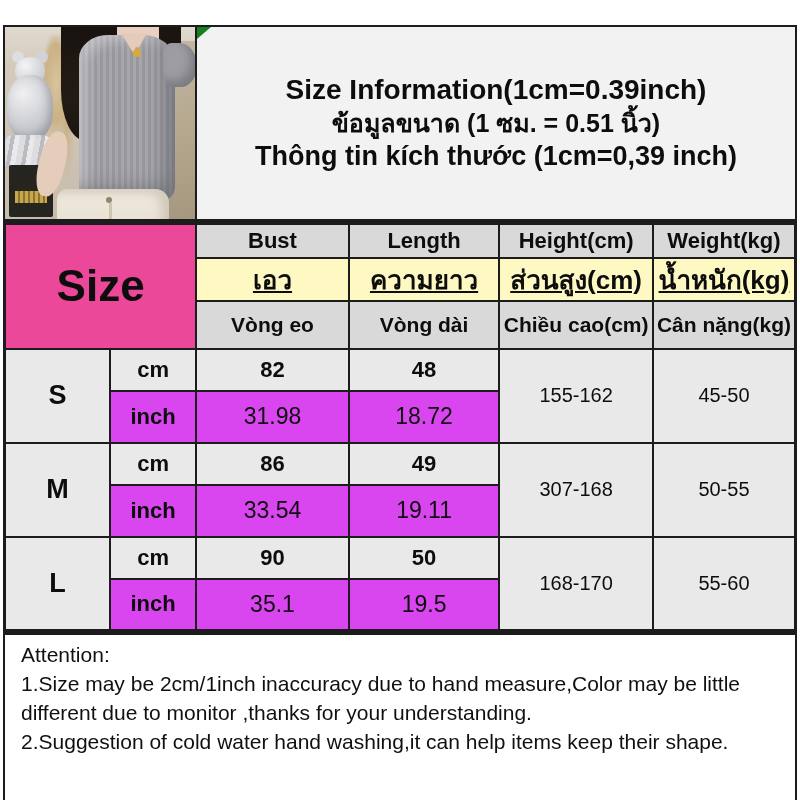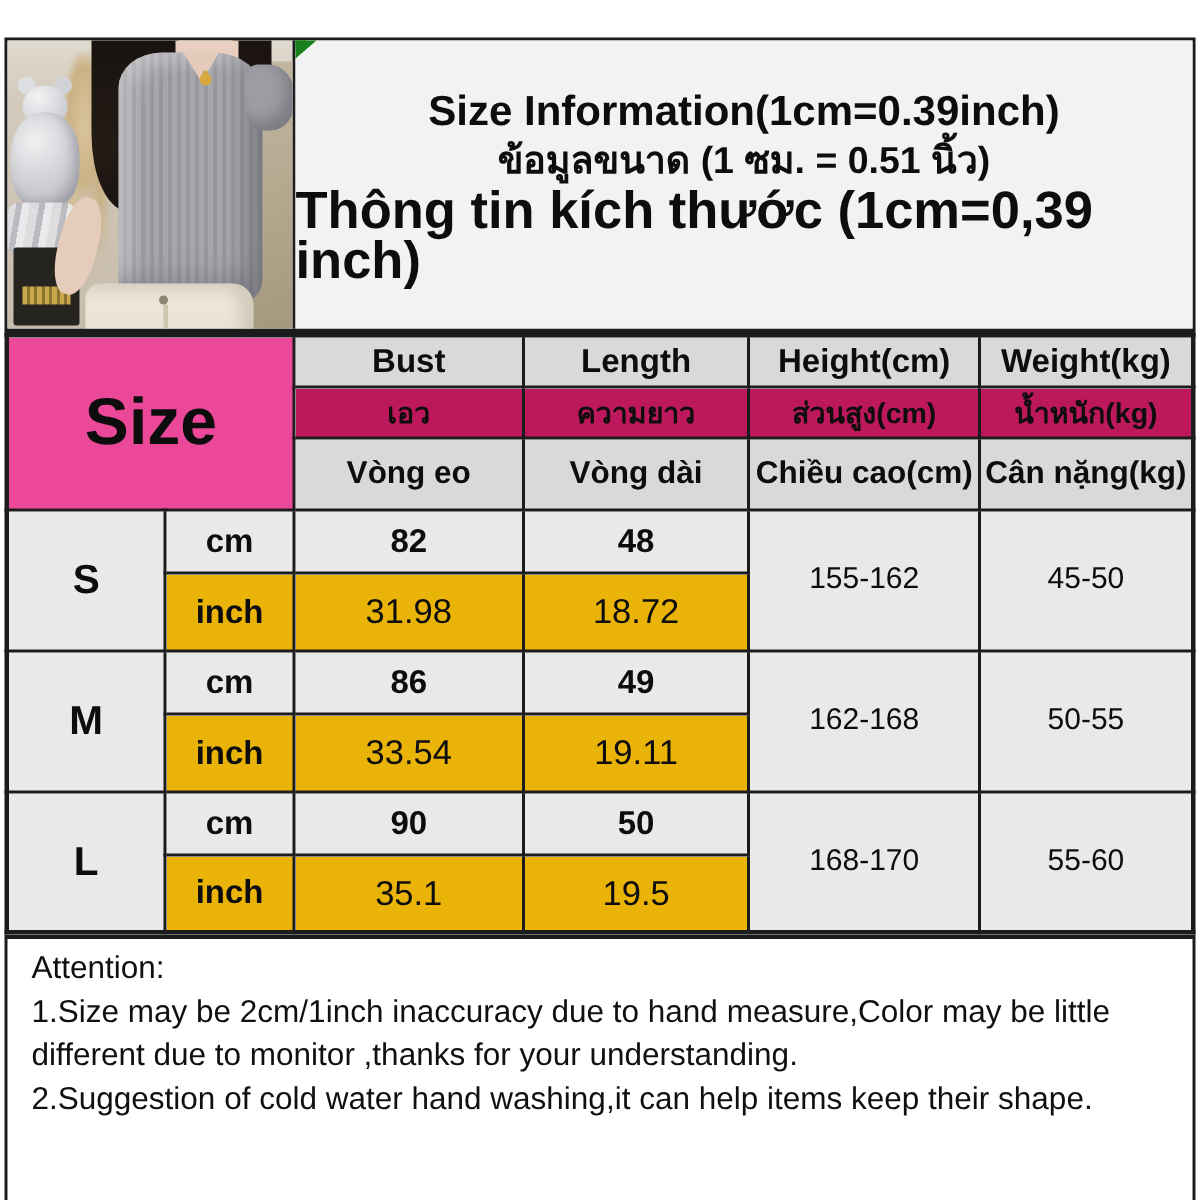--- a/index.html
+++ b/index.html
@@ -42,35 +42,35 @@
   .arm { left:34px; top:104px; width:26px; height:66px; border-radius:45%; transform:rotate(14deg); background:#e6ccba; }
   .pants { left:52px; top:162px; width:112px; height:40px; border-radius:10px 14px 0 0;
            background:linear-gradient(180deg,#efe9dd 0%,#e8e1d2 100%); box-shadow:inset -8px 4px 10px rgba(160,150,130,.35); }
   .fly { left:104px; top:176px; width:3px; height:22px; background:#cfc6b2; }
   .btn { left:101px; top:170px; width:6px; height:6px; border-radius:50%; background:#8f8672; }
 
   .title-box { position:relative; flex:1; display:flex; flex-direction:column; justify-content:center; align-items:center; background:#f2f2f2; }
   .green-marker { position:absolute; left:0; top:0; width:0; height:0; border-left:7px solid #17801c; border-right:7px solid transparent; border-top:6px solid #17801c; border-bottom:6px solid transparent; }
   .t1 { font-size:28px; font-weight:bold; color:#0d0d0d; line-height:34px; }
   .t2 { font-size:25px; font-weight:bold; color:#0d0d0d; line-height:33px; }
-  .t3 { font-size:35px; font-weight:bold; color:#0d0d0d; line-height:33px; }
+  .t3 { font-size:27px; font-weight:bold; color:#0d0d0d; line-height:33px; }
 
   
   table.size-table { width:794px; border-collapse:collapse; table-layout:fixed; background:#fdfdfd; }
   table.size-table td { border:2px solid #1c1c1c; text-align:center; vertical-align:middle; color:#0d0d0d; overflow:hidden;margin-left:40px; }
   table.size-table { border:3px solid #1c1c1c; }
   .c0{width:105px}.c1{width:86px}.c2{width:152px}.c3{width:150px}.c4{width:153px}.c5{width:142px}
   .hdr-en { height:34px; background:#d9d9d9; font-weight:bold; font-size:22px; }
-  .hdr-th { height:34px; background:#be185d; font-weight:bold; font-size:19px; }
+  .hdr-th { height:34px; background:#fef9c3; font-weight:bold; font-size:26px;text-decoration:underline; }
   .hdr-vi { height:48px; background:#d9d9d9; font-weight:bold; font-size:21px; }
   .size-big { background:#ec4899; font-weight:bold; font-size:44px; }
   .size-letter { background:#d9d9d9; font-weight:bold; font-size:27px; }
   .unit { font-weight:bold; font-size:22px; }
   .row-cm td { height:42px; background:#e9e9e9; }
-  .row-inch td { height:52px; background:#eab308; }
+  .row-inch td { height:52px; background:#d946ef; }
   .val-cm { font-weight:bold; font-size:22px; }
   .val-inch { font-weight:normal; font-size:23px; }
   .range { background:#e9e9e9; font-weight:normal; font-size:20px; }
 
   
   .attention { height:185px; border:2px solid #1c1c1c; border-top:3px solid #1c1c1c; background:#fff; padding:5px 8px 0 16px; }
   .attention div { font-size:21px; line-height:29px; color:#101010; }
 </style>
 </head>
 <body>
@@ -152,21 +152,21 @@
         <td class="unit">inch</td>
         <td class="val-inch">31.98</td>
         <td class="val-inch">18.72</td>
       </tr>
 
       <tr class="row-cm">
         <td class="size-letter" rowspan="2">M</td>
         <td class="unit">cm</td>
         <td class="val-cm">86</td>
         <td class="val-cm">49</td>
-        <td class="range" rowspan="2">162-168</td>
+        <td class="range" rowspan="2">307-168</td>
         <td class="range" rowspan="2">50-55</td>
       </tr>
       <tr class="row-inch">
         <td class="unit">inch</td>
         <td class="val-inch">33.54</td>
         <td class="val-inch">19.11</td>
       </tr>
 
       <tr class="row-cm">
         <td class="size-letter" rowspan="2">L</td>

